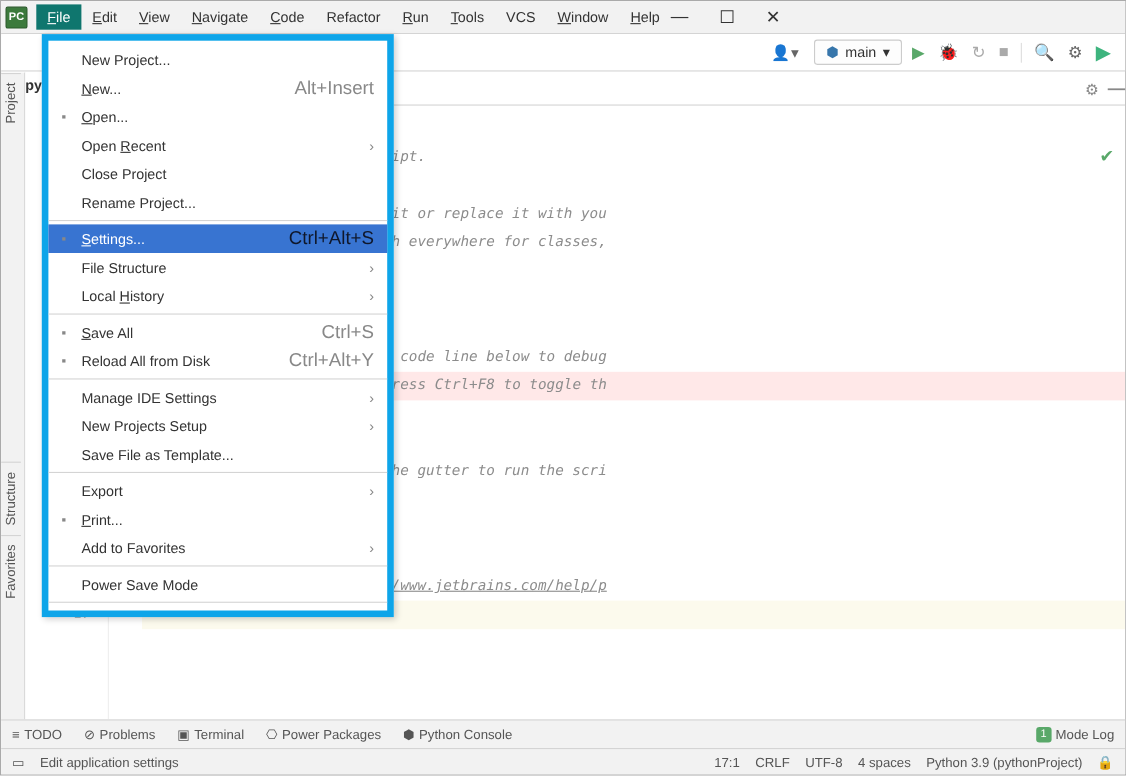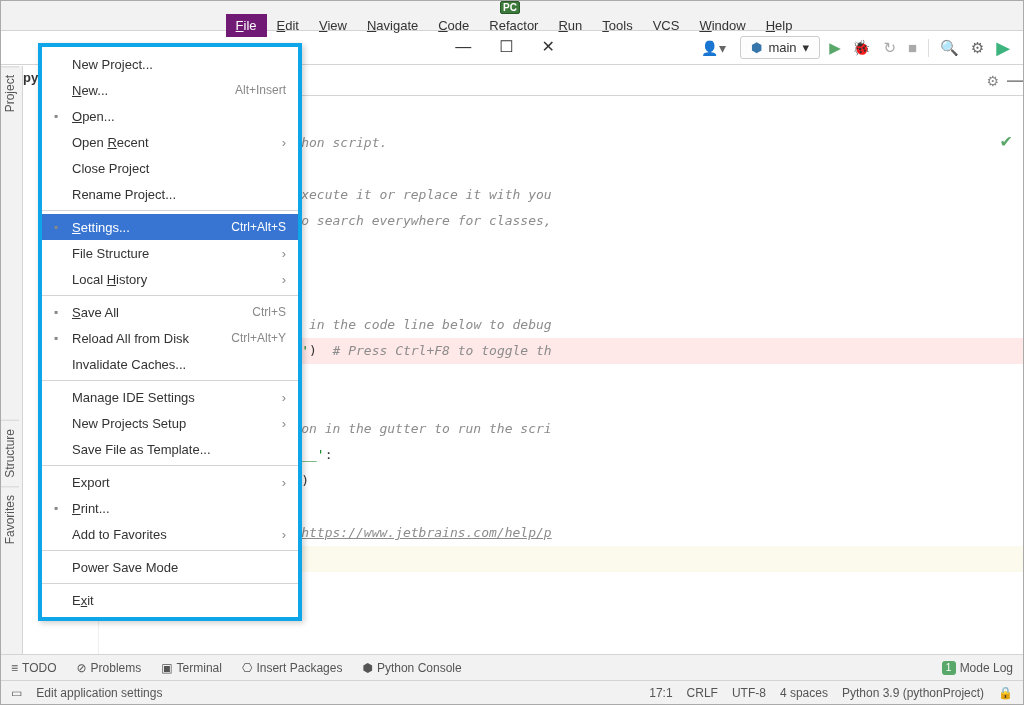--- a/index.html
+++ b/index.html
@@ -14,38 +14,37 @@
   border: 1px solid #aaa;
   position: relative;
 }
 .menubar {
   height: 30px;
   display: flex;
   align-items: center;
   background: #f2f2f2;
   border-bottom: 1px solid #d4d4d4;
   padding-left: 4px;
-  flex-direction: column;
 }
 .pc-logo {
   width: 20px; height: 20px;
   background: #3c7a3c;
   border: 1px solid #2a5a2a;
   border-radius: 2px;
   display: flex;
   align-items: center; justify-content: center;
   font-size: 10px; color: #fff; font-weight: bold;
   margin-right: 8px;
 }
 .menu-item {
   padding: 4px 10px;
   cursor: default;
 }
 .menu-item.active {
-  background: #701a75;
+  background: #0f766e;
   color: #fff;
 }
 .menu-item u { text-decoration: underline; }
 .window-title {
   flex: 1;
   text-align: center;
   color: #666;
   font-size: 13px;
 }
 .window-controls {
@@ -105,46 +104,46 @@
   background: #fff;
   overflow: hidden;
   font-size: 13px;
   color: #333;
   font-weight: bold;
   padding-top: 4px;
 }
 
 .dropdown {
   position: absolute;
-  left: 37px; top: 42px;
-  width: 264px;
+  left: 37px; top: 30px;
+  width: 320px;
   background: #fff;
-  border: 4px solid #0ea5e9;
+  border: 6px solid #0ea5e9;
   box-shadow: 2px 2px 6px rgba(0,0,0,0.2);
   z-index: 100;
   padding: 4px 0;
 }
 .dd-item {
   display: flex;
   align-items: center;
   height: 26px;
   padding: 0 12px 0 30px;
   position: relative;
   cursor: default;
 }
 .dd-item.highlight {
   background: #3874d1;
   color: #fff;
 }
 .dd-item .shortcut {
   margin-left: auto;
   color: #888;
-  font-size: 12px;
-}
-.dd-item.highlight .shortcut { color: #ffffff; }
+  font-size: 17px;
+}
+.dd-item.highlight .shortcut { color: #0f172a; }
 .dd-item .sub { margin-left: auto; color: #888; }
 .dd-sep {
   height: 1px;
   background: #d4d4d4;
   margin: 3px 0;
 }
 .dd-icon {
   position: absolute;
   left: 6px;
   width: 16px; height: 16px;
@@ -349,23 +348,20 @@
     <div class="dd-item">
       <span class="dd-icon">▪</span>
       <span><u>S</u>ave All</span>
       <span class="shortcut">Ctrl+S</span>
     </div>
     <div class="dd-item">
       <span class="dd-icon">▪</span>
       <span>Reload All from Disk</span>
       <span class="shortcut">Ctrl+Alt+Y</span>
     </div>
-    <div class="dd-item">
-      <span>Invalidate Caches...</span>
-    </div>
     <div class="dd-sep"></div>
     <div class="dd-item">
       <span>Manage IDE Settings</span>
       <span class="sub">›</span>
     </div>
     <div class="dd-item">
       <span>New Projects Setup</span>
       <span class="sub">›</span>
     </div>
     <div class="dd-item">
@@ -382,23 +378,20 @@
     </div>
     <div class="dd-item">
       <span>Add to Favorites</span>
       <span class="sub">›</span>
     </div>
     <div class="dd-sep"></div>
     <div class="dd-item">
       <span>Power Save Mode</span>
     </div>
     <div class="dd-sep"></div>
-    <div class="dd-item">
-      <span>E<u>x</u>it</span>
-    </div>
   </div>
 
 <div class="main">
   <div class="tool-strip">
     <div class="tool-label">Project</div>
     <div class="tool-label" style="margin-top:300px">Structure</div>
     <div class="tool-label">Favorites</div>
   </div>
   <div class="proj-peek">pyt</div>
 
@@ -477,21 +470,21 @@
   <div class="tool">
       <span>⊘</span>
       <span>Problems</span>
     </div>
   <div class="tool">
       <span>▣</span>
       <span>Terminal</span>
     </div>
   <div class="tool">
       <span>⎔</span>
-      <span>Insert Packages</span>
+      <span>Power Packages</span>
     </div>
   <div class="tool">
       <span>⬢</span>
       <span>Python Console</span>
     </div>
   <div class="spacer"></div>
   <div class="tool">
       <span class="event-dot">1</span>
       <span>Mode Log</span>
     </div>

